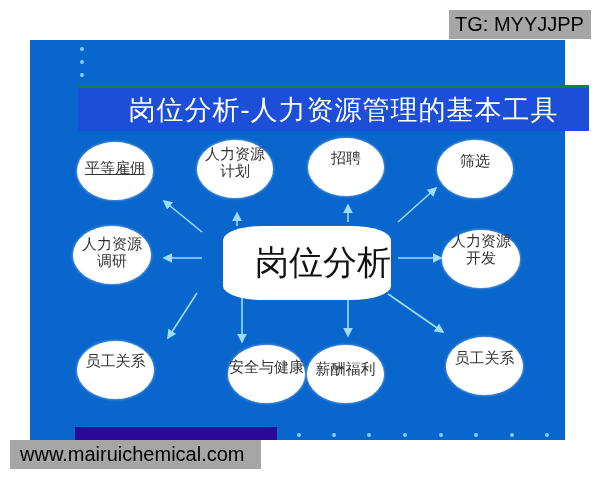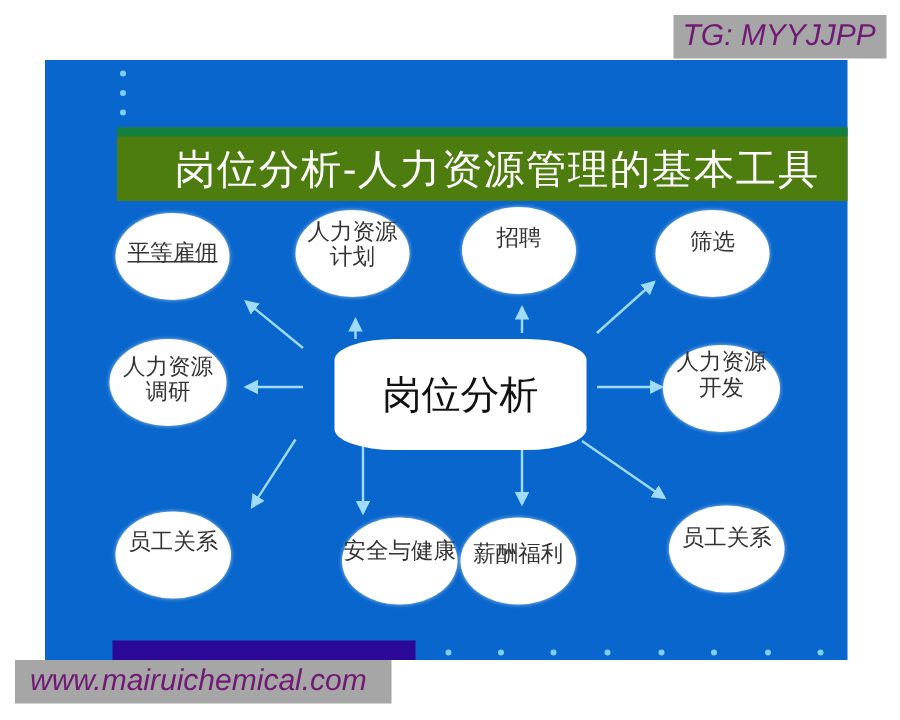--- a/index.html
+++ b/index.html
@@ -1,34 +1,34 @@
 <!DOCTYPE html>
 <html><head>
 <meta charset="utf-8">
 <style>
   html, body { margin:0; padding:0; }
   body { width:600px; height:480px; background:#ffffff; position:relative; overflow:hidden;
          font-family: "DejaVu Serif", "Liberation Serif", serif; }
   .panel { position:absolute; left:30px; top:40px; width:535px; height:400px; background:#0866cc; }
   .dot { position:absolute; width:4px; height:4px; border-radius:50%; background:#7fd0ff; }
-  .title-bar { position:absolute; left:78px; top:85px; width:487px; height:43px; background:#4d7c0f;
-               border-top:6px solid #15803d; }
+  .title-bar { position:absolute; left:78px; top:85px; width:487px; height:43px; background:#1d4ed8;
+               border-top:3px solid #15803d;padding-left:24px; }
   .title-text { position:absolute; left:0; right:0; top:4px; text-align:center; color:#ffffff;
                 font-size:27px; letter-spacing:1px; padding-left:20px; }
   .bottom-bar { position:absolute; left:75px; top:427px; width:202px; height:13px; background:#2b0a9a; }
   .node { position:absolute; background:#ffffff; border-radius:50%; display:flex; align-items:center;
           justify-content:center; text-align:center; color:#333; font-size:15px; line-height:17px;
           box-shadow: 0 0 3px rgba(255,255,255,0.6); }
   .node span { display:block; }
   .center { position:absolute; left:223px; top:226px; width:168px; height:74px; background:#ffffff;
-            border-radius:40px / 14px; display:flex; align-items:center; justify-content:center;
-            font-family:"DejaVu Sans", "Liberation Sans", sans-serif; font-size:26px; color:#111; }
+            border-radius:40px / 14px; display:flex; align-items:center; justify-content:flex-end;
+            font-family:"DejaVu Sans", "Liberation Sans", sans-serif; font-size:34px; color:#111; }
   svg.arrows { position:absolute; left:0; top:0; width:600px; height:480px; pointer-events:none; }
-  .wm { position:absolute; background:#a6a6a6; color:#701a75;
-        font-family:"Liberation Sans", "DejaVu Sans", sans-serif;font-style:italic; }
+  .wm { position:absolute; background:#a6a6a6; color:#000000;
+        font-family:"Liberation Sans", "DejaVu Sans", sans-serif; }
   .wm-top { left:449px; top:10px; width:142px; height:29px; font-size:20px; line-height:29px; padding-left:6px; box-sizing:border-box; }
   .wm-bottom { left:10px; top:440px; width:251px; height:29px; font-size:20px; line-height:29px; padding-left:10px; box-sizing:border-box; }
 </style>
 </head>
 <body>
 
 <div class="panel">
   <div class="dot" style="left:50px;top:7px;"></div>
   <div class="dot" style="left:50px;top:20px;"></div>
   <div class="dot" style="left:50px;top:33px;"></div>

